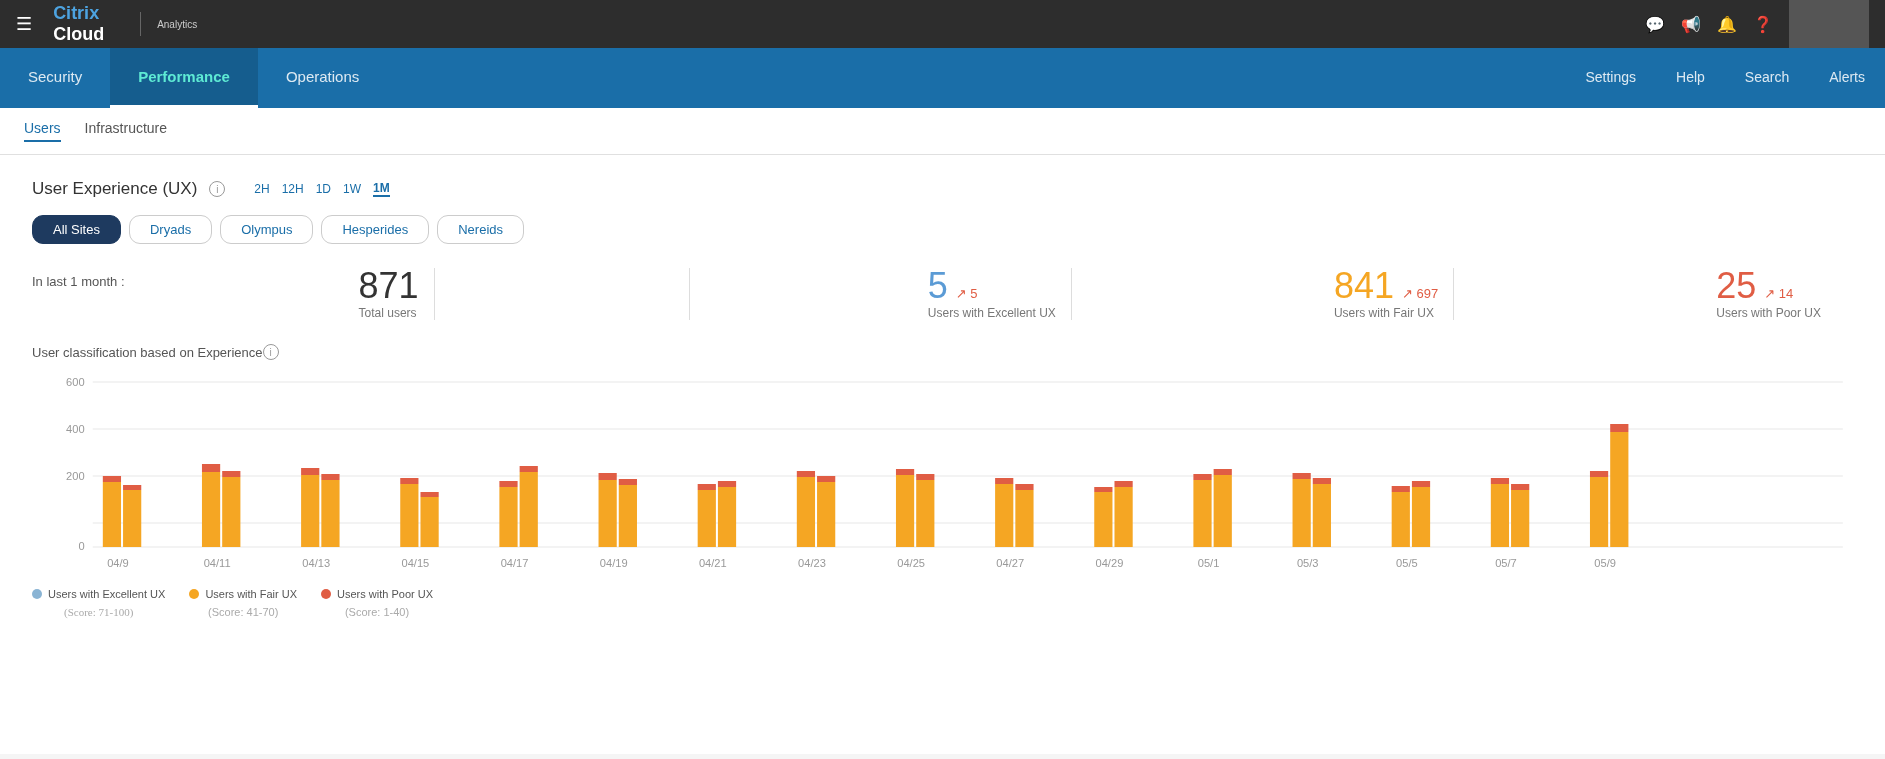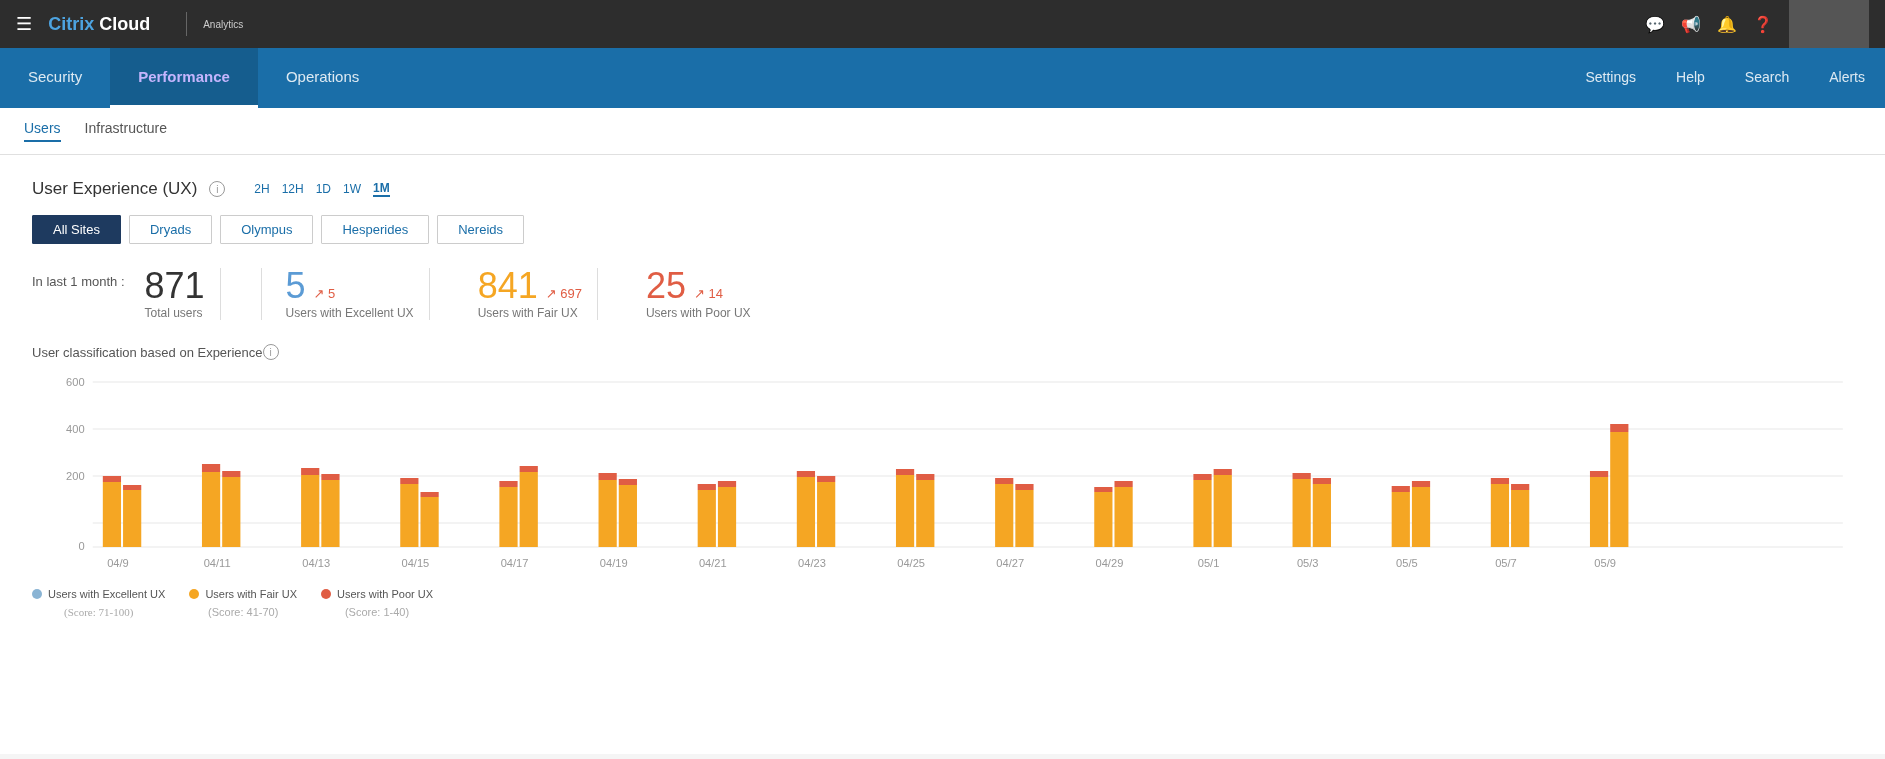--- a/index.html
+++ b/index.html
@@ -20,20 +20,21 @@
       margin-right: 16px;
       color: white;
     }
     .topbar-logo {
       display: flex;
       align-items: center;
       font-size: 18px;
       font-weight: bold;
       color: white;
       margin-right: 20px;
+      flex-direction: column;
     }
     .topbar-logo .citrix { color: #4da3e0; }
     .topbar-logo .cloud { color: white; }
     .topbar-divider {
       width: 1px;
       height: 24px;
       background: #666;
       margin: 0 16px;
     }
     .topbar-section {
@@ -73,21 +74,21 @@
       align-items: center;
       padding: 0 28px;
       color: rgba(255,255,255,0.85);
       font-size: 15px;
       cursor: pointer;
       border-bottom: 3px solid transparent;
       transition: background 0.2s;
     }
     .nav-item.active {
       background: #155d8e;
-      color: #c4b5fd;
+      color: #5eead4;
       border-bottom: 3px solid white;
       font-weight: bold;
     }
     .nav-right {
       margin-left: auto;
       display: flex;
       align-items: stretch;
     }
     .nav-right .nav-item {
       padding: 4px 20px;
@@ -166,38 +167,39 @@
 
     
     .site-buttons {
       display: flex;
       gap: 8px;
       margin-bottom: 24px;
     }
     .site-btn {
       padding: 6px 20px;
       border: 1px solid #ccc;
-      border-radius: 1px;
+      border-radius: 11px;
       background: white;
       color: #1a6ea8;
       cursor: pointer;
       font-size: 13px;
     }
     .site-btn.active {
       background: #1e3a5f;
       color: white;
       border-color: #1e3a5f;
     }
 
     
     .stats-row {
       display: flex;
       align-items: flex-start;
       gap: 0;
       margin-bottom: 24px;
+      justify-content: space-between;
     }
     .stats-label {
       font-size: 13px;
       color: #555;
       padding-top: 6px;
       margin-right: 20px;
       white-space: nowrap;
     }
     .stat-block {
       display: flex;

